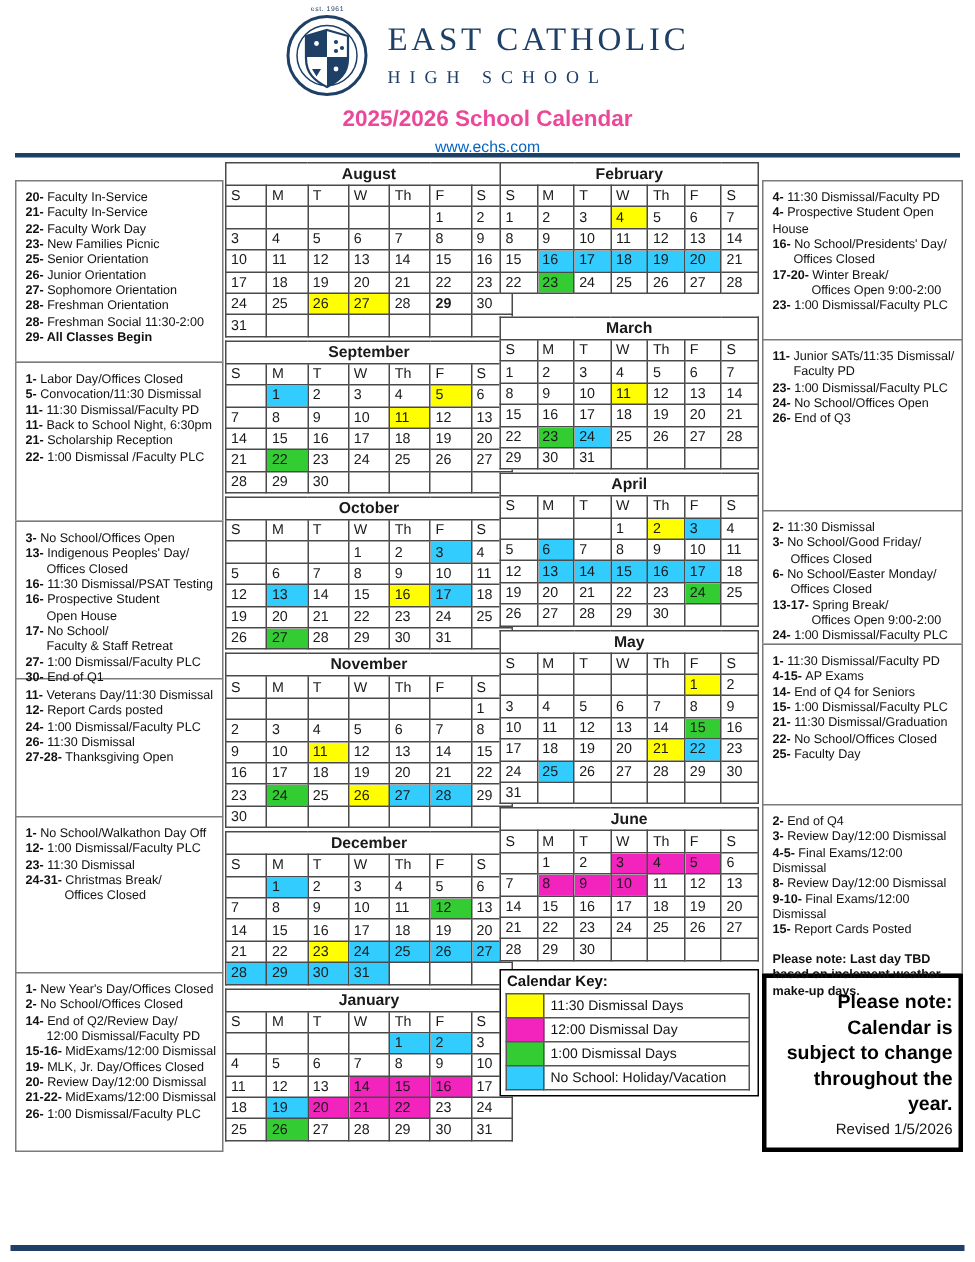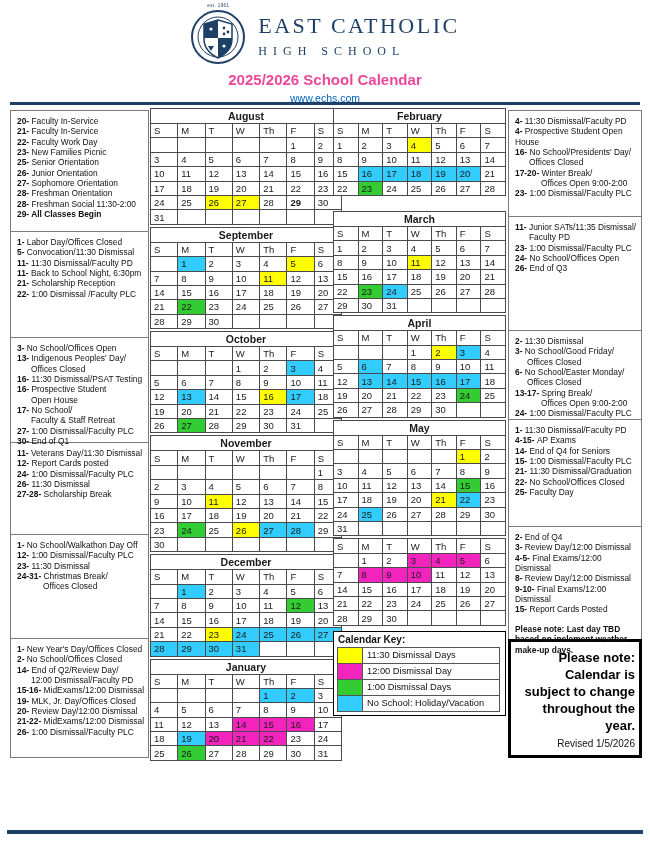--- a/index.html
+++ b/index.html
@@ -36,21 +36,21 @@
   table.cal td.mtitle{text-align:center;font-weight:bold;font-size:10.5px;height:14px;padding:0;}
   .hl-yellow{background:var(--c-yellow);}
   .hl-pink{background:var(--c-pink);}
   .hl-green{background:var(--c-green);}
   .hl-blue{background:var(--c-blue);}
   td.framed{border:2px solid #000;font-weight:bold;}
 
   
   .notebox{box-sizing:border-box;border:1px solid #7a7a7a;background:#fff;
            padding:5px 2px 2px 6px;font-size:8.4px;line-height:1.23;margin-top:-1px;}
-  .notebox:first-child{margin-top:2px;}
+  .notebox:first-child{margin-top:12px;}
   .nline b{font-weight:bold;}
   .npara{font-weight:bold;margin-top:9px;padding-right:2px;line-height:1.25;}
 
   
   .keybox{box-sizing:border-box;border:1.5px solid #000;margin-top:5px;padding:2px 3px 3px 3px;background:#fff;}
   .keytitle{font-weight:bold;font-size:10px;margin:0 0 2px 1px;}
   table.keytable{border-collapse:collapse;width:99%;}
   table.keytable td{border:1px solid #555;height:15px;font-size:9.3px;padding:0 0 0 4px;}
   td.kswatch{width:20px;padding:0;}
 
@@ -127,21 +127,21 @@
         <div class="nline"><b>17- </b><span>No School/</span></div>
         <div class="nline" style="padding-left: 14px;"><span>Faculty &amp; Staff Retreat</span></div>
         <div class="nline"><b>27- </b><span>1:00 Dismissal/Faculty PLC</span></div>
         <div class="nline"><b>30- </b><span>End of Q1</span></div>
       </div>
       <div class="notebox" style="height: 93px;">
         <div class="nline"><b>11- </b><span>Veterans Day/11:30 Dismissal</span></div>
         <div class="nline"><b>12- </b><span>Report Cards posted</span></div>
         <div class="nline"><b>24- </b><span>1:00 Dismissal/Faculty PLC</span></div>
         <div class="nline"><b>26- </b><span>11:30 Dismissal</span></div>
-        <div class="nline"><b>27-28- </b><span>Scholarship Break</span></div>
+        <div class="nline"><b>27-28- </b><span>Thanksgiving Open</span></div>
       </div>
       <div class="notebox" style="height: 105px;">
         <div class="nline"><b>1- </b><span>No School/Walkathon Day Off</span></div>
         <div class="nline"><b>12- </b><span>1:00 Dismissal/Faculty PLC</span></div>
         <div class="nline"><b>23- </b><span>11:30 Dismissal</span></div>
         <div class="nline"><b>24-31- </b><span>Christmas Break/</span></div>
         <div class="nline" style="padding-left: 26px;"><span>Offices Closed</span></div>
       </div>
       <div class="notebox" style="height: 120px;">
         <div class="nline"><b>1- </b><span>New Year's Day/Offices Closed</span></div>
@@ -781,20 +781,23 @@
             <td class="dcell"></td>
             <td class="dcell"></td>
             <td class="dcell"></td>
             <td class="dcell"></td>
             <td class="dcell"></td>
           </tr>
         </tbody>
       </table>
       <table class="cal">
         <tbody>
+          <tr>
+            <td class="mtitle" colspan="7">June</td>
+          </tr>
           <tr>
             <td class="dhdr">S</td>
             <td class="dhdr">M</td>
             <td class="dhdr">T</td>
             <td class="dhdr">W</td>
             <td class="dhdr">Th</td>
             <td class="dhdr">F</td>
             <td class="dhdr">S</td>
           </tr>
           <tr>

